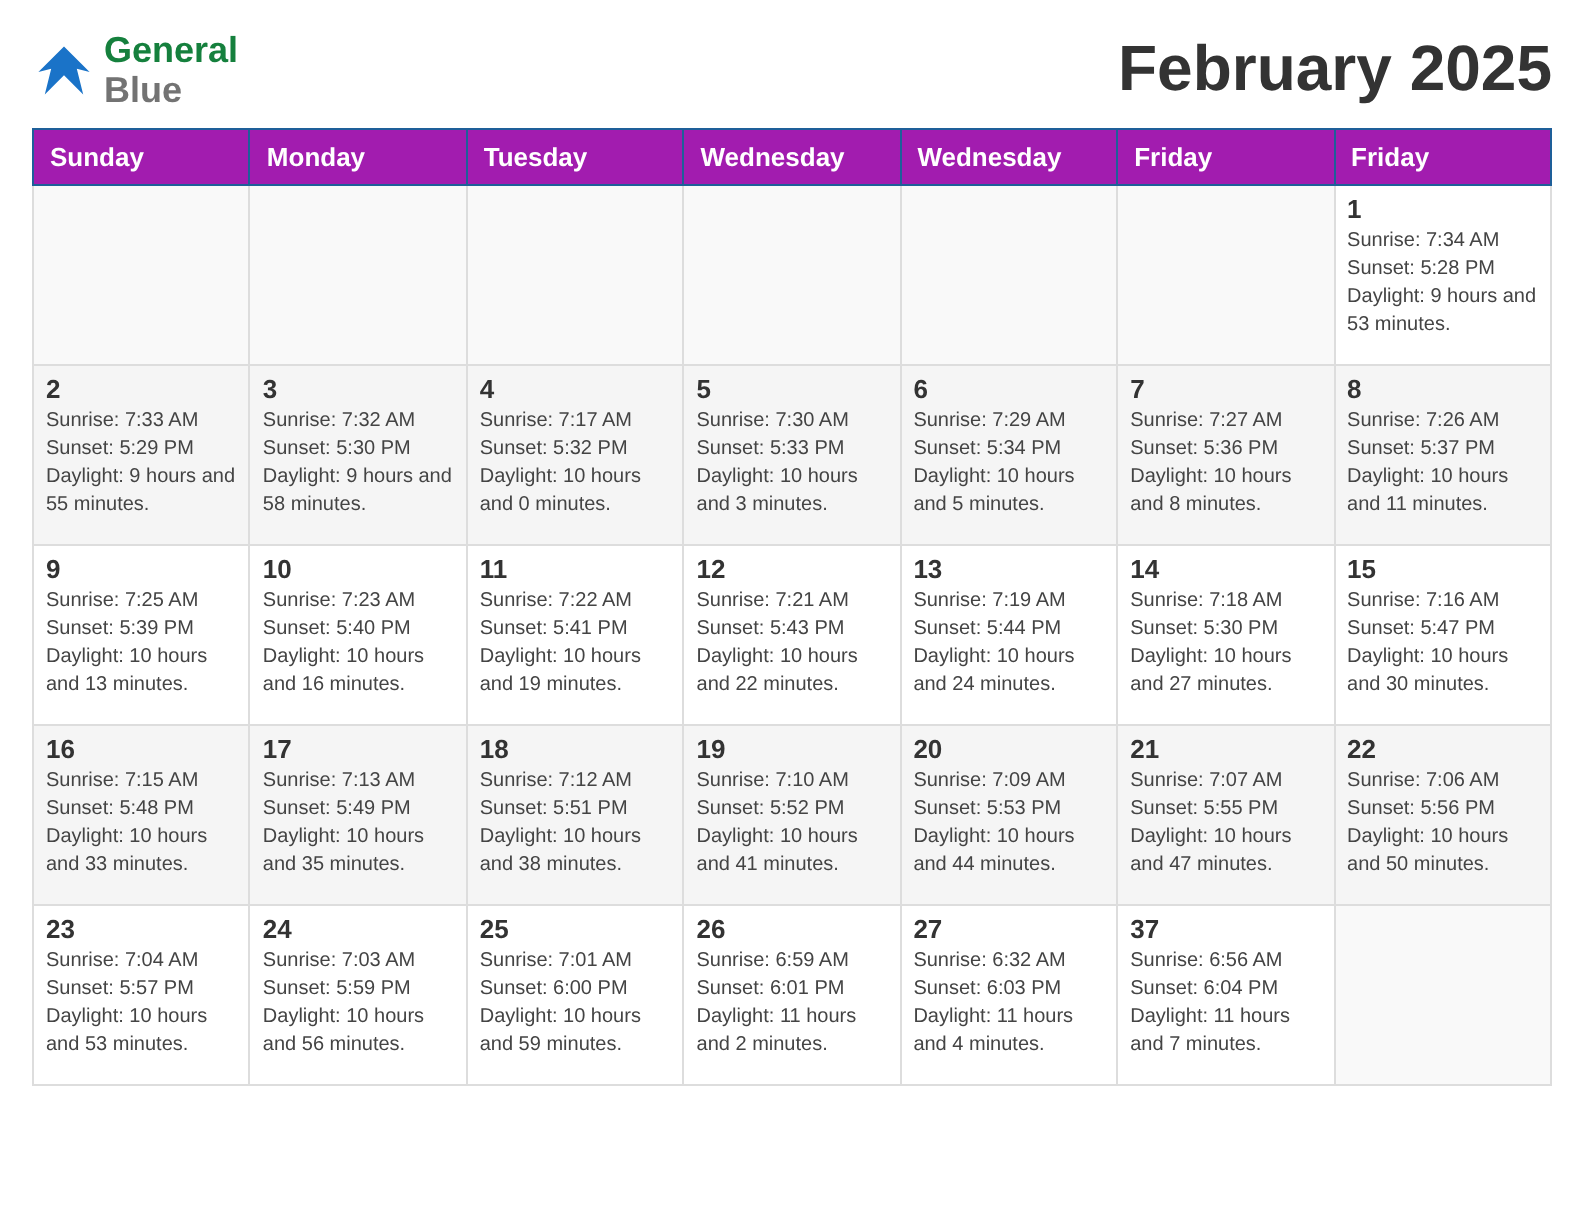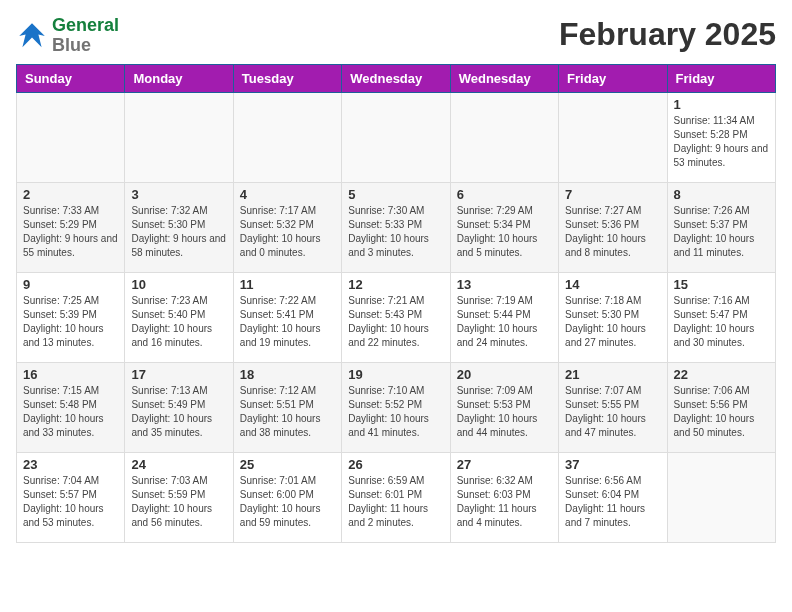--- a/index.html
+++ b/index.html
@@ -128,21 +128,21 @@
   <tbody id="calendar-body">
   <tr>
         <td class="empty"></td>
         <td class="empty"></td>
         <td class="empty"></td>
         <td class="empty"></td>
         <td class="empty"></td>
         <td class="empty"></td>
         <td>
           <span class="day-number">1</span>
-          <div class="day-info">Sunrise: 11:34 AM
+          <div class="day-info">Sunrise: 7:34 AM
 Sunset: 5:28 PM
 Daylight: 9 hours and 53 minutes.</div>
         </td>
       </tr>
       <tr>
         <td>
           <span class="day-number">2</span>
           <div class="day-info">Sunrise: 7:33 AM
 Sunset: 5:29 PM
 Daylight: 9 hours and 55 minutes.</div>

